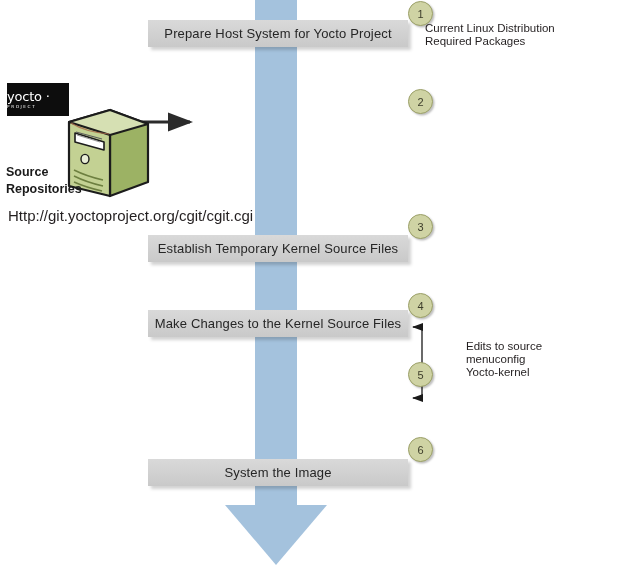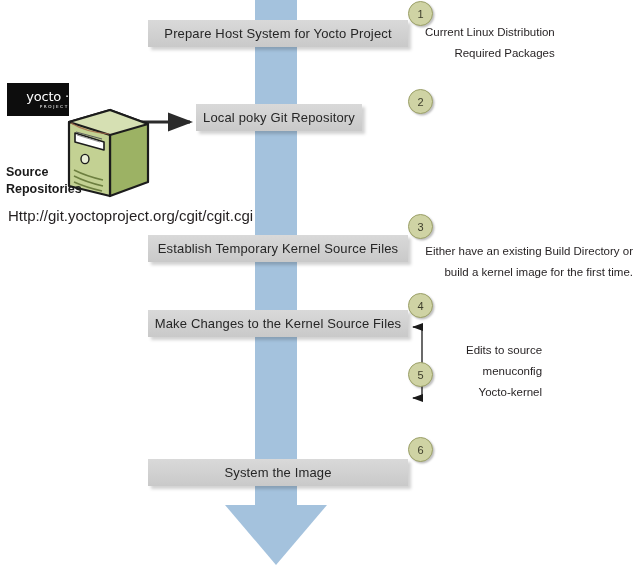--- a/index.html
+++ b/index.html
@@ -86,41 +86,40 @@
   .badge.n2 { left: 408px; top: 89px; }
   .badge.n3 { left: 408px; top: 214px; }
   .badge.n4 { left: 408px; top: 293px; }
   .badge.n5 { left: 408px; top: 362px; }
   .badge.n6 { left: 408px; top: 437px; }
 
   
   .note {
     position: absolute;
     font-size: 11.5px;
-    line-height: 21px;
+    line-height: 13px;
     color: #231f20;
     white-space: pre-line;
-    text-align: right;
   }
   .note.a1 { left: 425px; top: 22px; }
   .note.a3 { left: 423px; top: 241px; width: 210px; }
   .note.a45 { left: 466px; top: 340px; }
   .note.a6 { left: 437px; top: 469px; }
 
   
   .yocto-logo {
     position: absolute;
     left: 7px;
     top: 83px;
     width: 62px;
     height: 33px;
     background: #0d0d0d;
     display: flex;
     flex-direction: column;
-    align-items: flex-end;
+    align-items: flex-start;
     justify-content: center;
   }
   .yocto-logo .yl-main {
     color: #ffffff;
     font-size: 13px;
     line-height: 13px;
     letter-spacing: -0.2px;
     font-family: "DejaVu Sans", sans-serif;
   }
   .yocto-logo .yl-sub {
@@ -203,32 +202,30 @@
   <div class="yocto-logo">
     <span class="yl-main">yocto ·</span>
     <span class="yl-sub">PROJECT</span>
   </div>
 
   <div class="srv-label" style="white-space:pre-line;">Source
 Repositories</div>
   <div class="srv-url">Http://git.yoctoproject.org/cgit/cgit.cgi</div>
 
   <div class="pbox b1">Prepare Host System for Yocto Project</div>
-  <div class="pbox b2">Local poky Git Repository</div>
   <div class="pbox b4">Make Changes to the Kernel Source Files</div>
   <div class="pbox b3">Establish Temporary Kernel Source Files</div>
   <div class="pbox b6">System the Image</div>
 
   <div class="badge n1">1</div>
   <div class="badge n2">2</div>
   <div class="badge n3">3</div>
   <div class="badge n4">4</div>
   <div class="badge n5">5</div>
   <div class="badge n6">6</div>
 
   <div class="note a1">Current Linux Distribution
 Required Packages</div>
-  <div class="note a3">Either have an existing Build Directory or build a kernel image for the first time.</div>
   <div class="note a45">Edits to source
 menuconfig
 Yocto-kernel</div>
 
 </div>
 
 </body></html>

